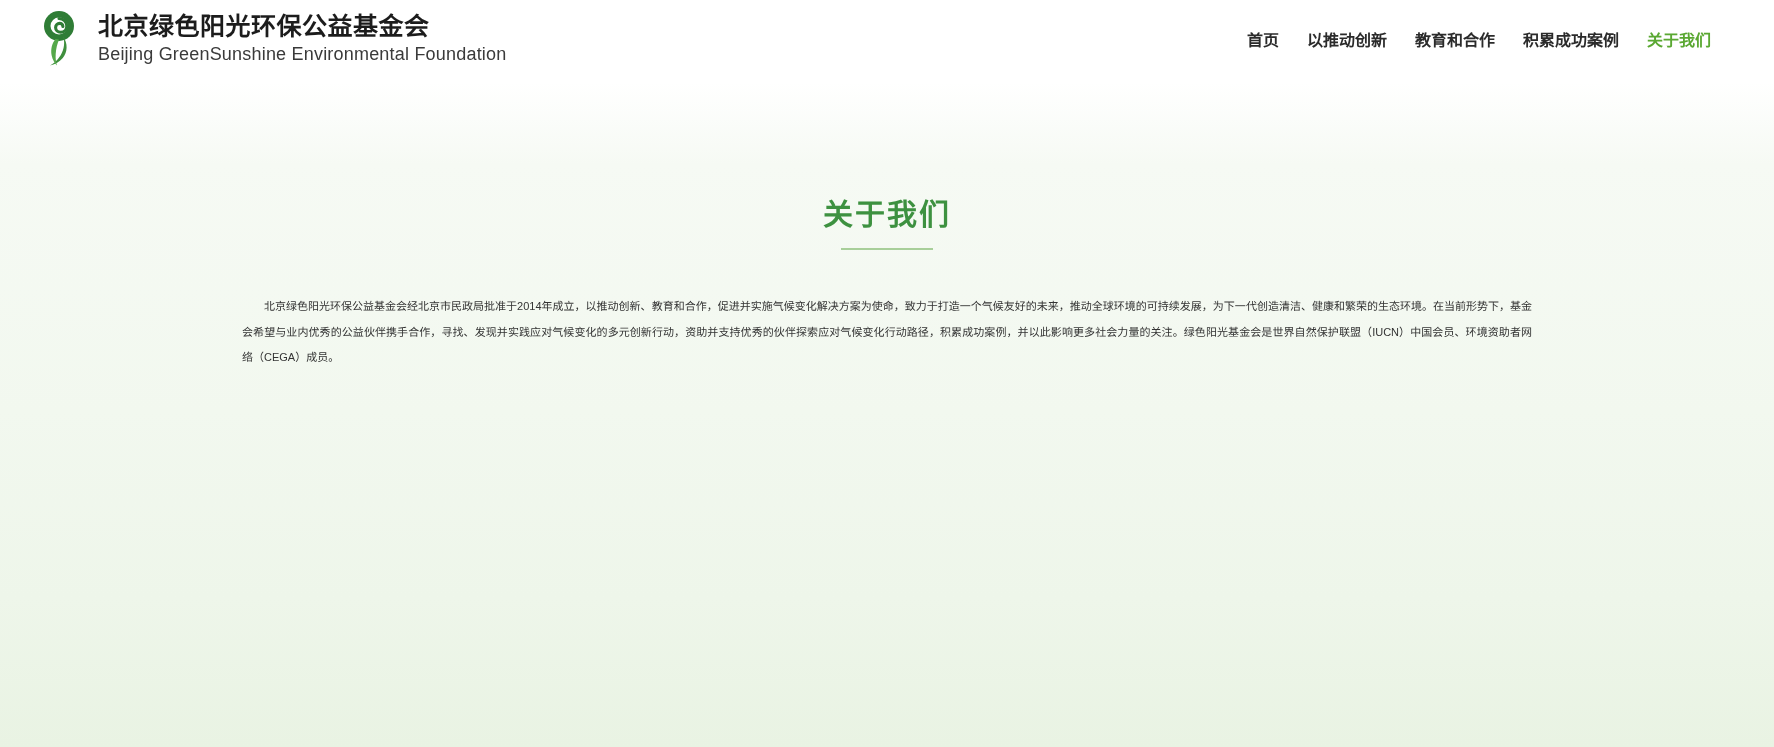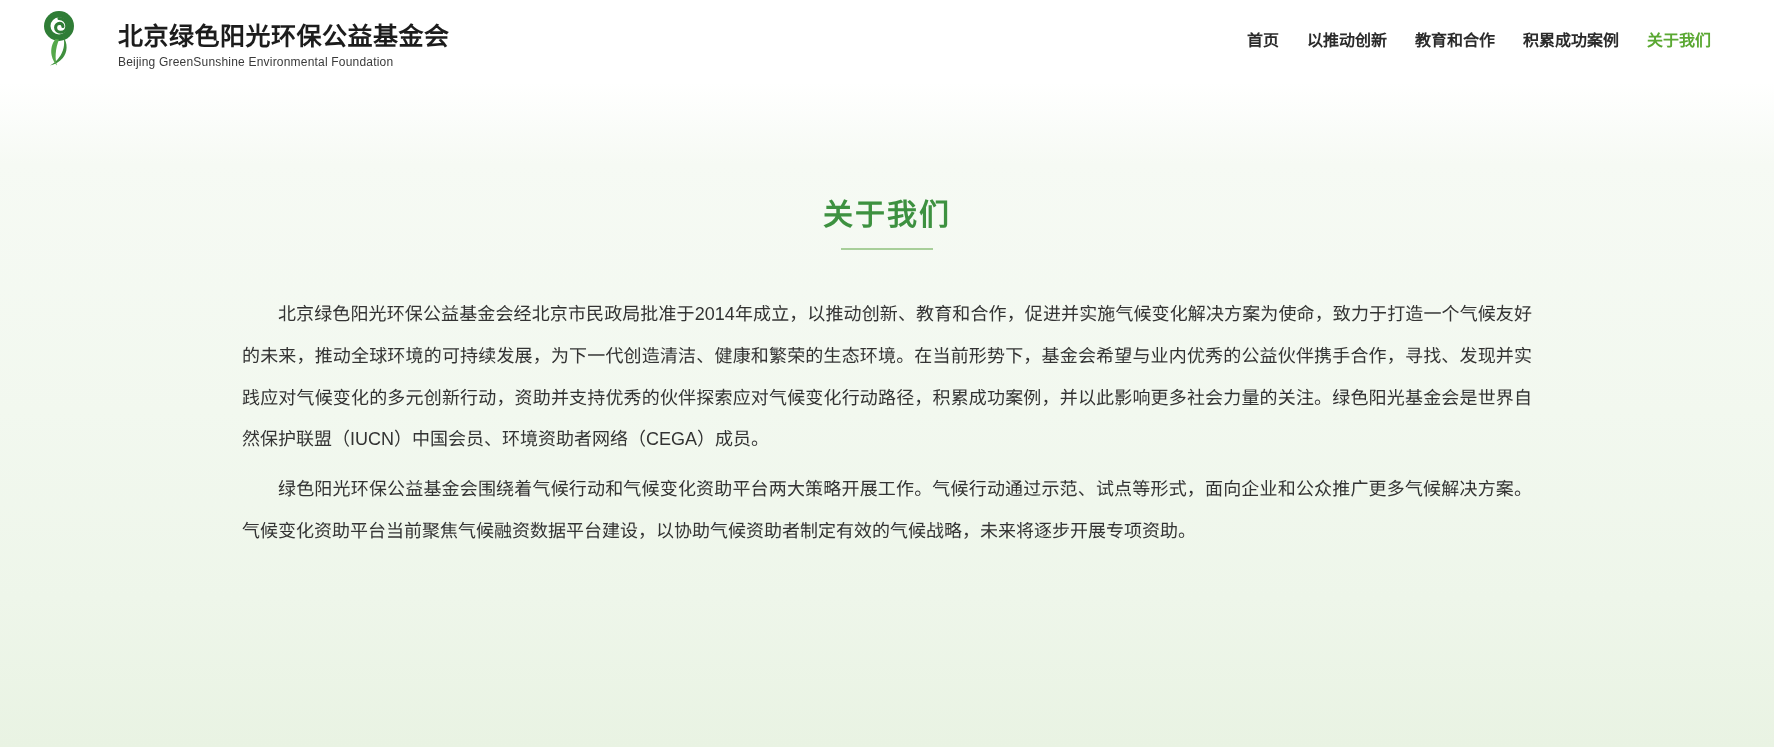--- a/index.html
+++ b/index.html
@@ -26,43 +26,43 @@
     position: relative;
     height: 78px;
     background: #ffffff;
     display: flex;
     align-items: center;
     padding: 0 38px;
     box-sizing: border-box;
   }
   .brand {
     display: flex;
-    align-items: flex-end;
-    gap: 24px;
+    align-items: center;
+    gap: 4px;
   }
   .brand-logo {
     width: 56px;
     height: 60px;
     flex: 0 0 auto;
     display: block;
   }
   .brand-text {
     display: flex;
     flex-direction: column;
     justify-content: center;
     line-height: 1.1;
   }
   .brand-cn {
     font-size: 25px;
     font-weight: 700;
     color: #1c1c1c;
     letter-spacing: 0.5px;
   }
   .brand-en {
-    font-size: 12px;
+    font-size: 18px;
     color: #3a3a3a;
     margin-top: 5px;
     letter-spacing: 0.2px;
   }
 
   .nav {
     margin-left: auto;
     display: flex;
     align-items: flex-end;
     gap: 28px;
@@ -97,21 +97,21 @@
   .title-rule {
     width: 92px;
     height: 2px;
     background: #a8cf9a;
     margin: 14px auto 0;
   }
 
   .article {
     width: 1290px;
     margin: 44px auto 0;
-    font-size: 18px;
+    font-size: 11px;
     color: #333333;
     line-height: 2.32;
     text-align: justify;
     text-justify: inter-ideograph;
   }
   .article p {
     margin: 0 0 8px 0;
     text-indent: 2em;
   }
 </style>
@@ -150,18 +150,17 @@
 
   <div class="main">
 
     <div class="page-title-wrap">
       <h1 class="page-title">关于我们</h1>
       <div class="title-rule"></div>
     </div>
 
     <div class="article">
       <p>北京绿色阳光环保公益基金会经北京市民政局批准于2014年成立，以推动创新、教育和合作，促进并实施气候变化解决方案为使命，致力于打造一个气候友好的未来，推动全球环境的可持续发展，为下一代创造清洁、健康和繁荣的生态环境。在当前形势下，基金会希望与业内优秀的公益伙伴携手合作，寻找、发现并实践应对气候变化的多元创新行动，资助并支持优秀的伙伴探索应对气候变化行动路径，积累成功案例，并以此影响更多社会力量的关注。绿色阳光基金会是世界自然保护联盟（IUCN）中国会员、环境资助者网络（CEGA）成员。</p>
-      <p>绿色阳光环保公益基金会围绕着气候行动和气候变化资助平台两大策略开展工作。气候行动通过示范、试点等形式，面向企业和公众推广更多气候解决方案。气候变化资助平台当前聚焦气候融资数据平台建设，以协助气候资助者制定有效的气候战略，未来将逐步开展专项资助。</p>
     </div>
 
   </div>
 
 </div>
 
 </body></html>

